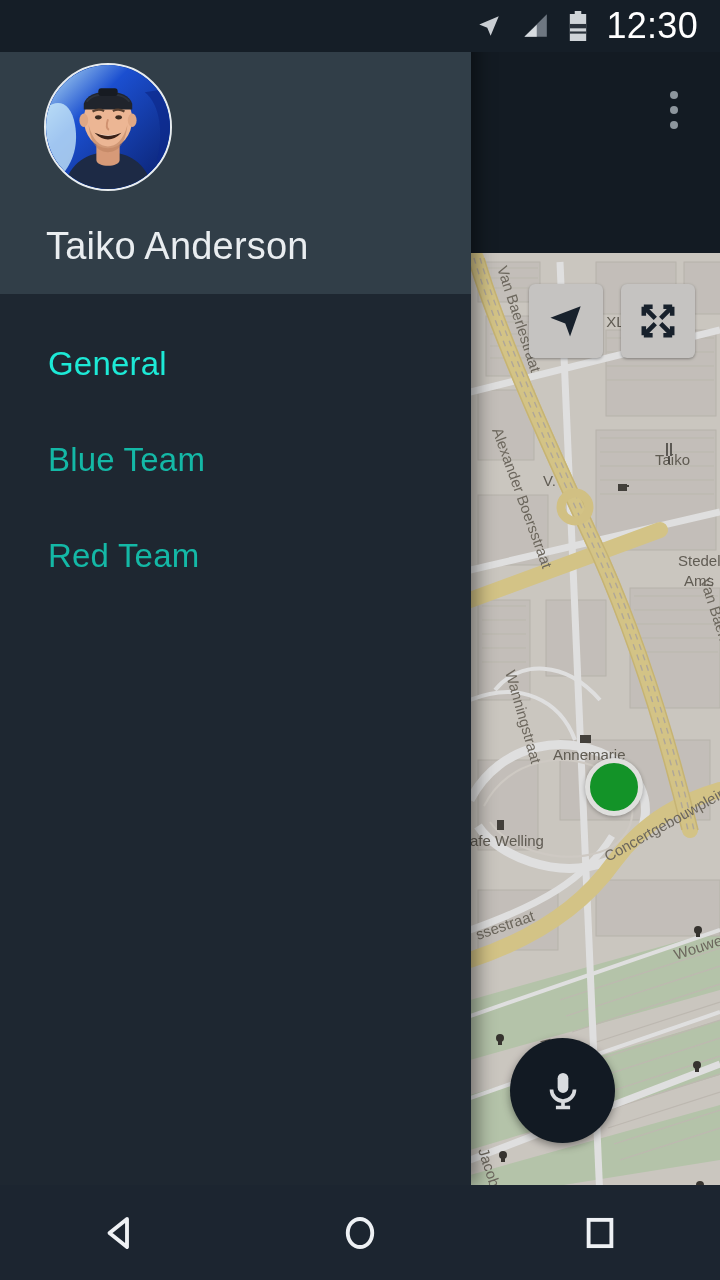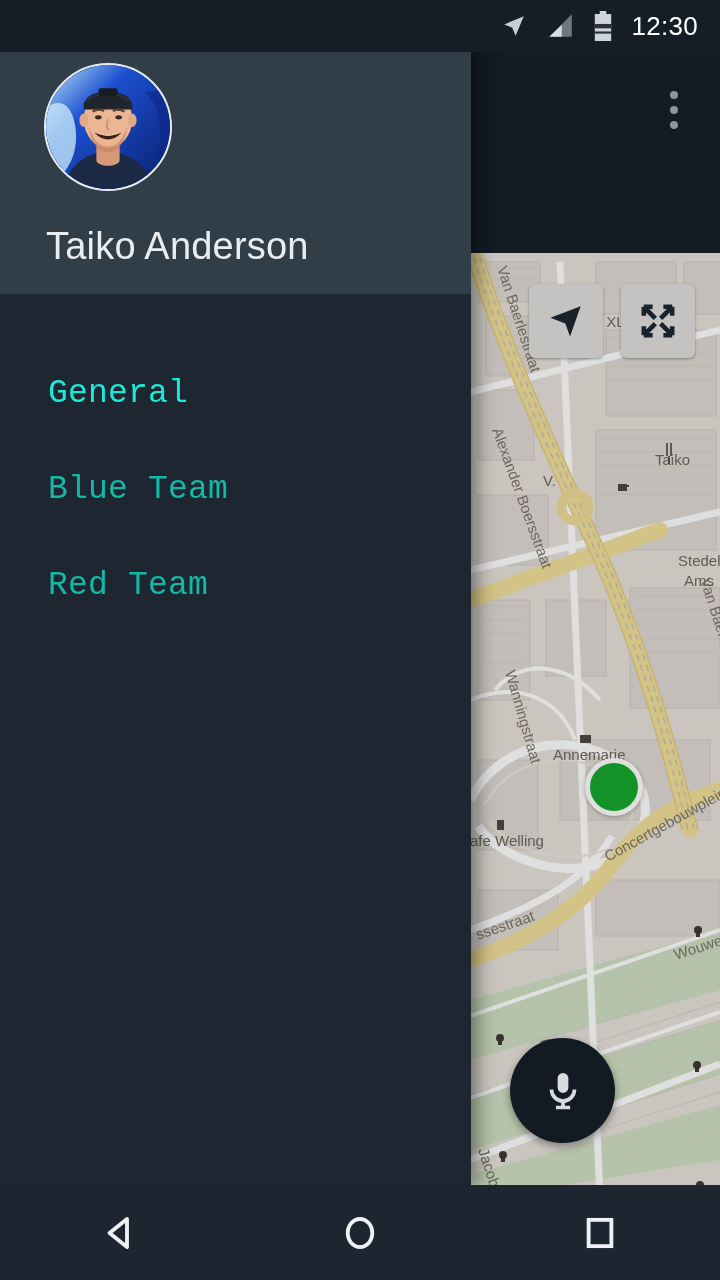--- a/index.html
+++ b/index.html
@@ -25,21 +25,21 @@
   
   #status-bar {
     position:absolute; top:0; left:0; width:720px; height:52px;
     background:#151E27;
     display:flex; align-items:center; justify-content:flex-end;
     padding-right:22px; gap:18px;
     z-index:2;
   }
   .sb-icon { display:block; }
   #status-clock {
-    color:#ffffff; font-size:26px; letter-spacing:.3px;
+    color:#ffffff; font-size:36px; letter-spacing:.3px;
     font-family:"Liberation Sans", sans-serif;
   }
 
   
   #toolbar {
     position:absolute; top:52px; left:0; width:720px; height:201px;
     background:#151E27;
   }
   #overflow-btn {
     position:absolute; right:18px; top:30px;
@@ -121,23 +121,22 @@
   #drawer-username {
     position:absolute; left:46px; top:225px;
     color:#e9edf0; font-size:38px; letter-spacing:.2px;
     white-space:nowrap;
   }
   #drawer-menu {
     position:relative; padding-top:22px;
   }
   .drawer-item {
     height:96px;
-    display:flex; align-items:flex-end;
+    display:flex; align-items:center;
     padding-left:48px;
-    font-family:Liberation Mono, monospace;
   }
   .drawer-item span { font-size:33px; color:#14b8a6; letter-spacing:.2px; }
   .drawer-item.active span { color:#1DE9D6; }
 
   
   #navbar {
     position:absolute; left:0; bottom:0; width:720px; height:95px;
     background:#1C2530;
     display:flex; align-items:center; justify-content:space-around;
   }

